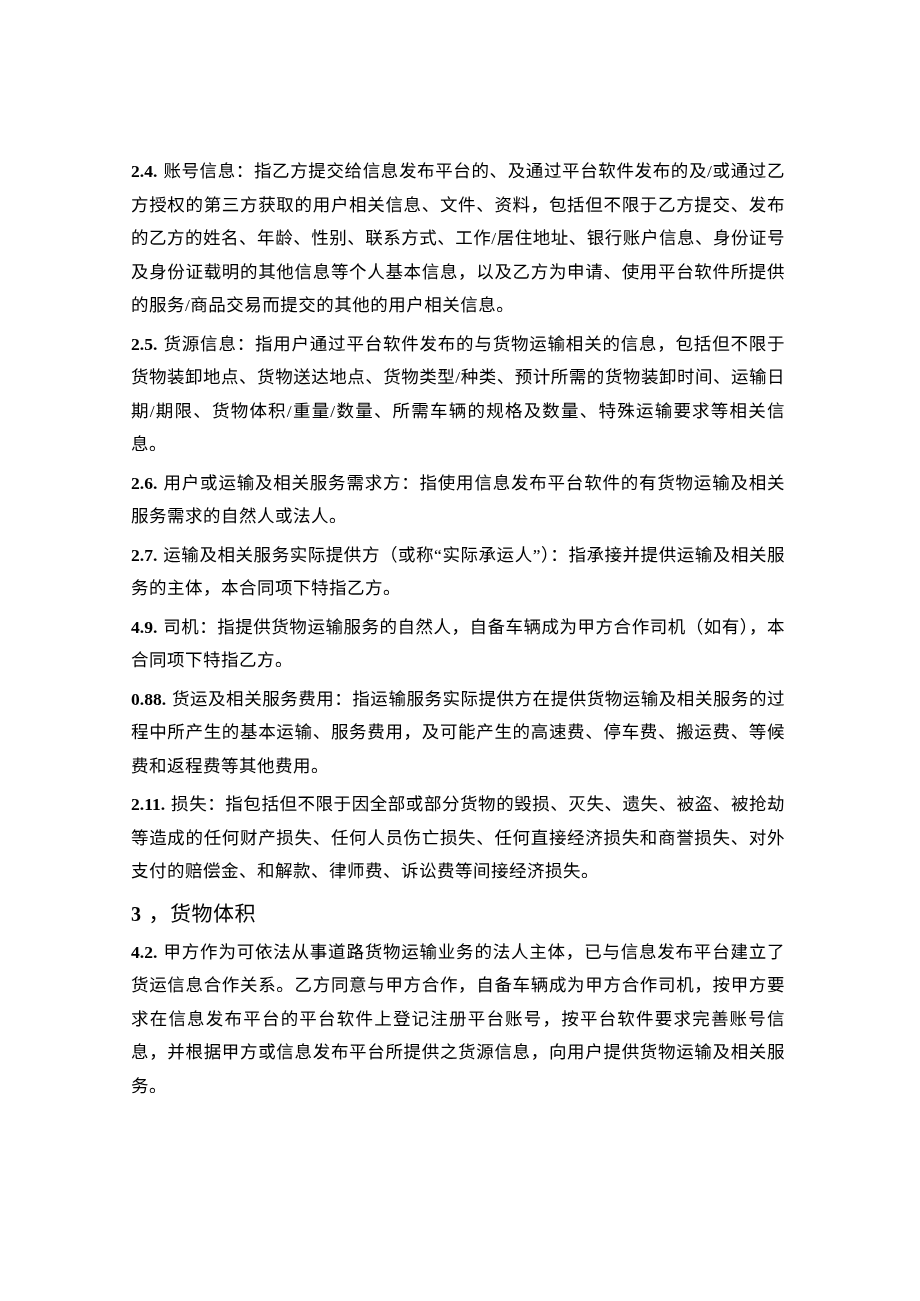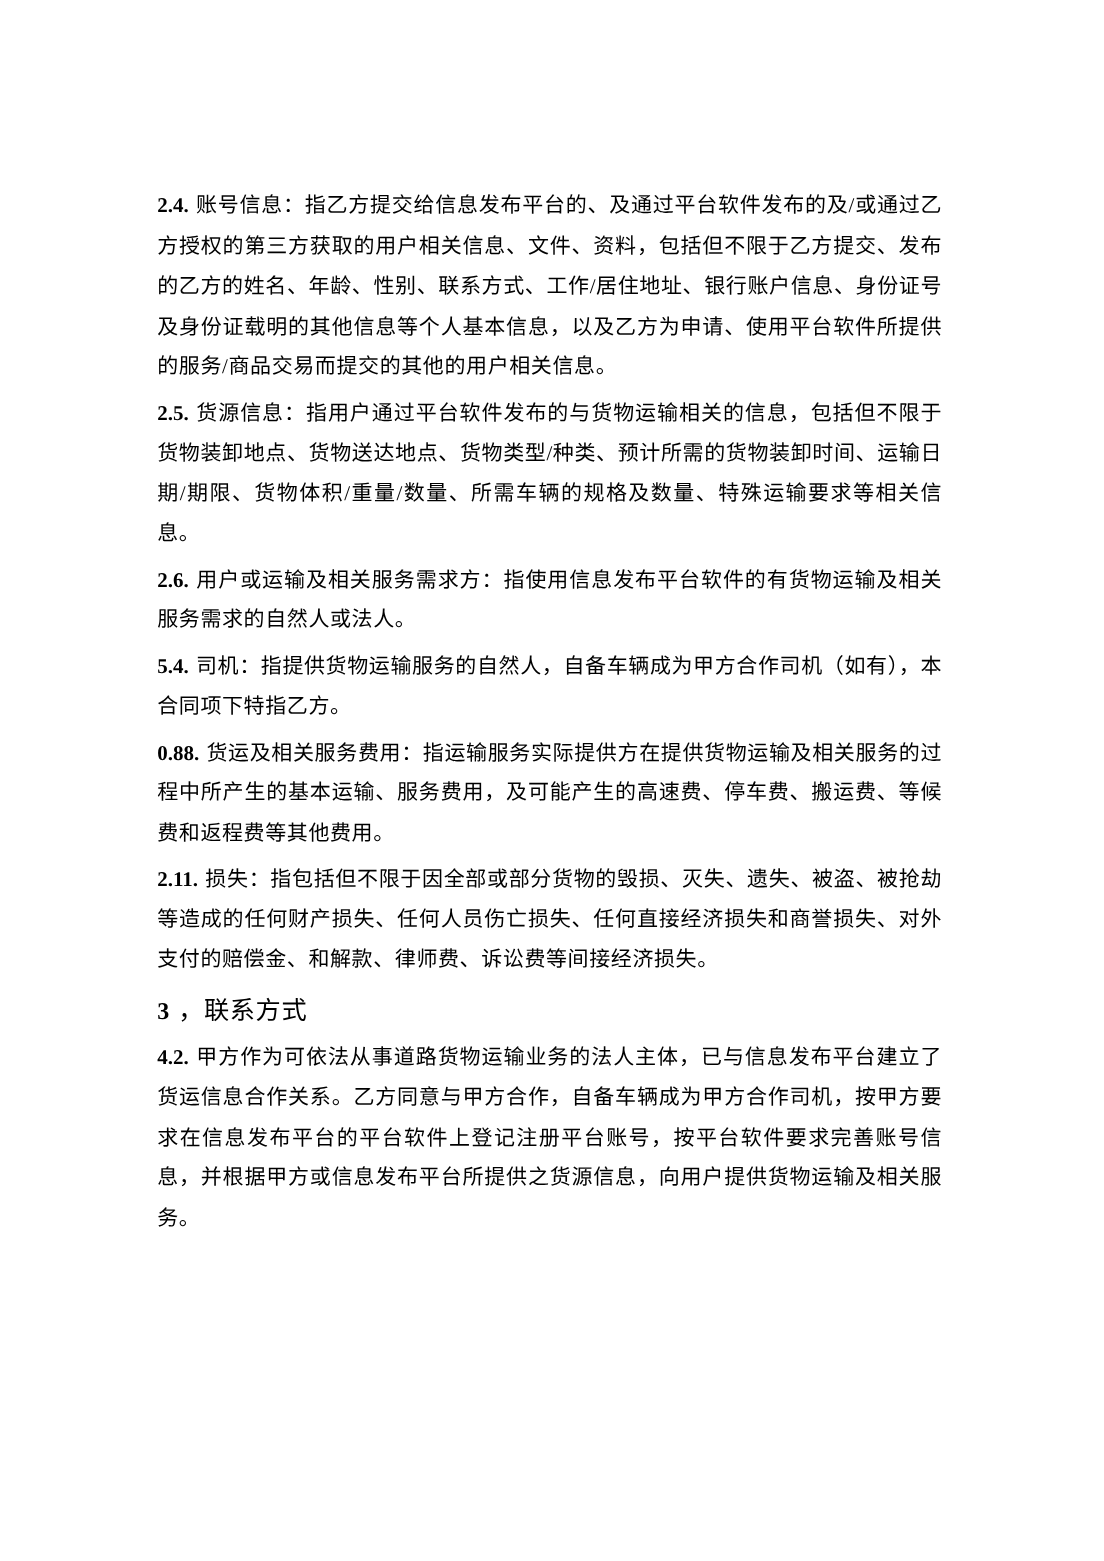--- a/index.html
+++ b/index.html
@@ -56,25 +56,26 @@
 <body>
 
 <div class="page">
 
   <p class="clause"><span class="num">2.4.</span><span>账号信息：指乙方提交给信息发布平台的、及通过平台软件发布的及/或通过乙方授权的第三方获取的用户相关信息、文件、资料，包括但不限于乙方提交、发布的乙方的姓名、年龄、性别、联系方式、工作/居住地址、银行账户信息、身份证号及身份证载明的其他信息等个人基本信息，以及乙方为申请、使用平台软件所提供的服务/商品交易而提交的其他的用户相关信息。</span></p>
 
   <p class="clause"><span class="num">2.5.</span><span>货源信息：指用户通过平台软件发布的与货物运输相关的信息，包括但不限于货物装卸地点、货物送达地点、货物类型/种类、预计所需的货物装卸时间、运输日期/期限、货物体积/重量/数量、所需车辆的规格及数量、特殊运输要求等相关信息。</span></p>
 
   <p class="clause"><span class="num">2.6.</span><span>用户或运输及相关服务需求方：指使用信息发布平台软件的有货物运输及相关服务需求的自然人或法人。</span></p>
 
+  <p class="clause"><span class="num">2.7.</span><span>运输及相关服务实际提供方（或称“实际承运人”）：指承接并提供运输及相关服务的主体，本合同项下特指乙方。</span></p>
 
 
-  <p class="clause"><span class="num">5.4.</span><span>司机：指提供货物运输服务的自然人，自备车辆成为甲方合作司机（如有），本合同项下特指乙方。</span></p>
+  <p class="clause"><span class="num">4.9.</span><span>司机：指提供货物运输服务的自然人，自备车辆成为甲方合作司机（如有），本合同项下特指乙方。</span></p>
 
   <p class="clause"><span class="num">0.88.</span><span>货运及相关服务费用：指运输服务实际提供方在提供货物运输及相关服务的过程中所产生的基本运输、服务费用，及可能产生的高速费、停车费、搬运费、等候费和返程费等其他费用。</span></p>
 
   <p class="clause"><span class="num">2.11.</span><span>损失：指包括但不限于因全部或部分货物的毁损、灭失、遗失、被盗、被抢劫等造成的任何财产损失、任何人员伤亡损失、任何直接经济损失和商誉损失、对外支付的赔偿金、和解款、律师费、诉讼费等间接经济损失。</span></p>
 
-  <h2 class="section-heading"><span class="num">3</span><span>，联系方式</span></h2>
+  <h2 class="section-heading"><span class="num">3</span><span>，货物体积</span></h2>
 
   <p class="clause"><span class="num">4.2.</span><span>甲方作为可依法从事道路货物运输业务的法人主体，已与信息发布平台建立了货运信息合作关系。乙方同意与甲方合作，自备车辆成为甲方合作司机，按甲方要求在信息发布平台的平台软件上登记注册平台账号，按平台软件要求完善账号信息，并根据甲方或信息发布平台所提供之货源信息，向用户提供货物运输及相关服务。</span></p>
 
 </div>
 
 </body></html>

